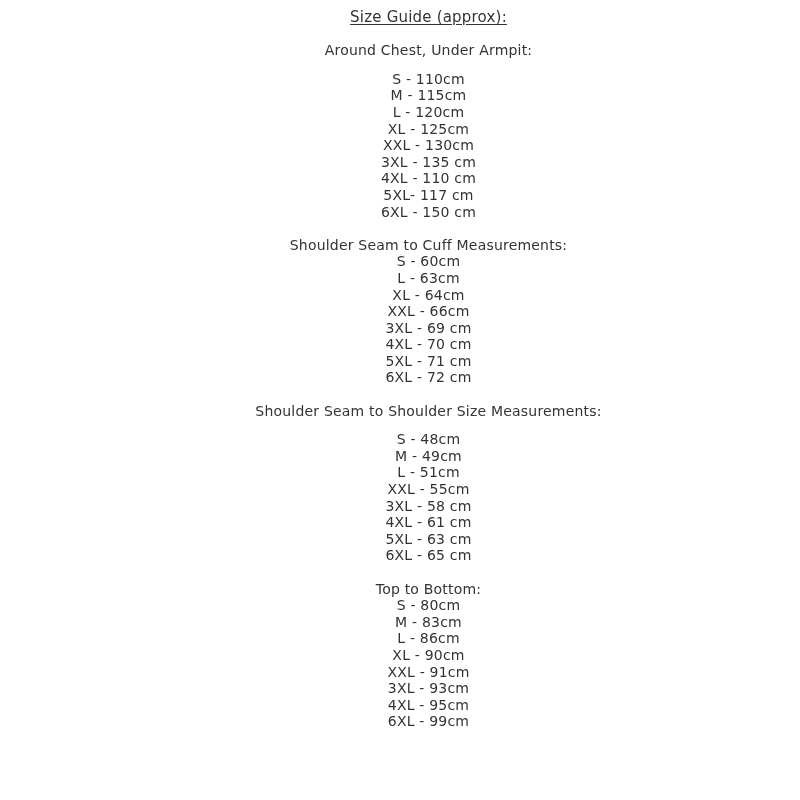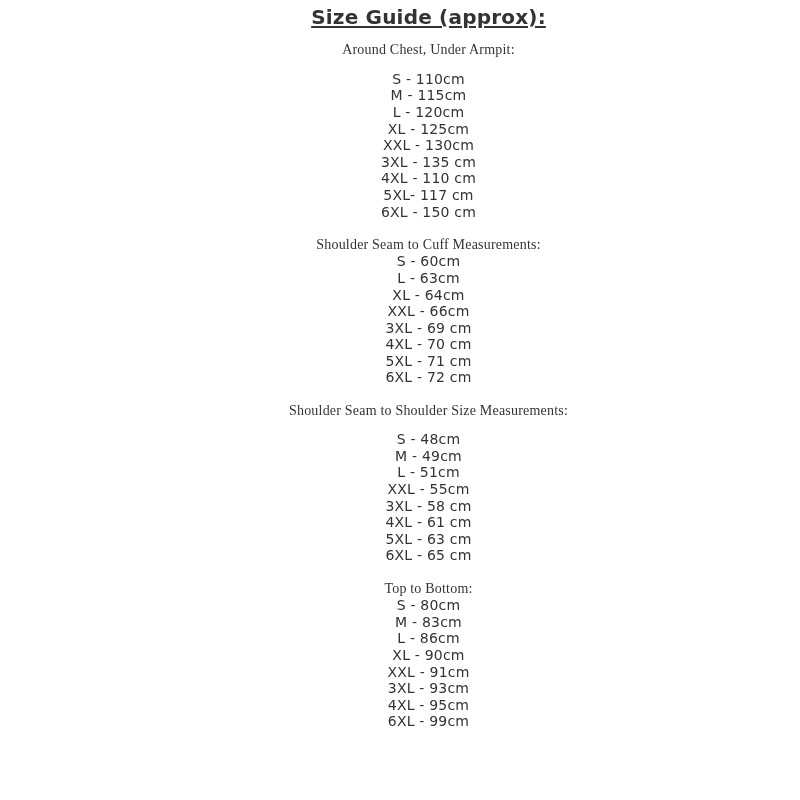--- a/index.html
+++ b/index.html
@@ -19,31 +19,29 @@
     padding-top: 9px;
     padding-left: 57px; 
     text-align: center;
     color: #333333;
     font-family: "DejaVu Sans", "Liberation Sans", sans-serif;
     font-size: 14px;
     line-height: 16.6px;
     letter-spacing: 0.2px;
   }
   .title {
-    font-size: 20px;
+    font-size: 15px;
     text-decoration: underline;
     text-underline-offset: 2px;
-    font-weight: bold;
   }
   .section {
     margin-top: 16.6px; 
   }
   .heading {
     white-space: pre;
-    font-family: Liberation Serif, serif;
   }
   .items.gapped {
     margin-top: 12px; 
   }
   .size-row {
     white-space: pre;
   }
 </style>
 </head>
 <body style="background: rgb(255, 255, 255);">

